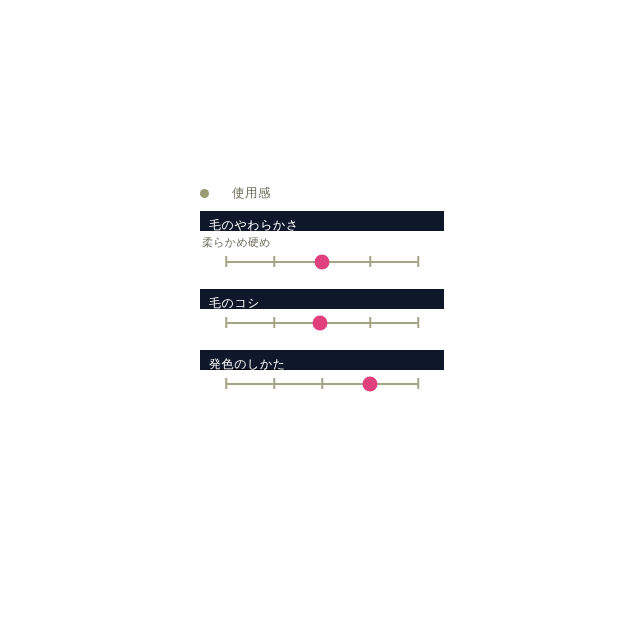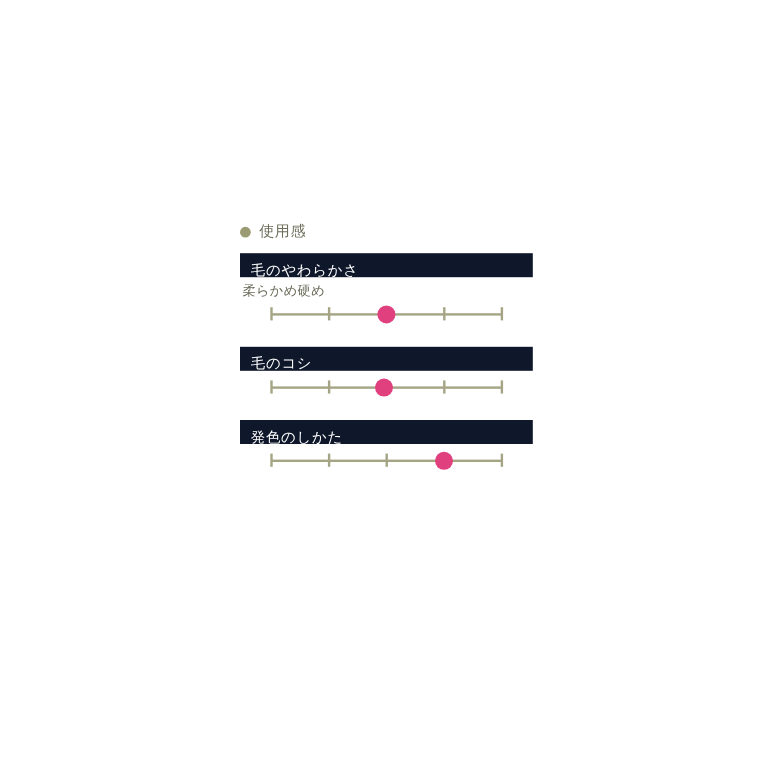--- a/index.html
+++ b/index.html
@@ -18,21 +18,21 @@
     position: absolute;
     left: 200px;
     top: 184px;
     width: 244px;
   }
 
   
   .section-heading {
     display: flex;
     align-items: center;
-    gap: 7px;
+    gap: 23px;
     height: 18px;
     margin-bottom: 9px;
   }
   .bullet-dot {
     width: 9px;
     height: 9px;
     border-radius: 50%;
     background: #9a9b72;
     flex: 0 0 auto;
     display: block;
@@ -44,20 +44,21 @@
     line-height: 1;
     white-space: nowrap;
   }
 
   
   .axis-group {
     margin-bottom: 16px;
   }
   .axis-group:last-child {
     margin-bottom: 0;
+    text-decoration: underline;
   }
 
   .axis-title-band {
     background: #0f172a;
     height: 20px;
     display: flex;
     align-items: flex-end;
     padding-left: 9px;
     box-sizing: border-box;
   }

